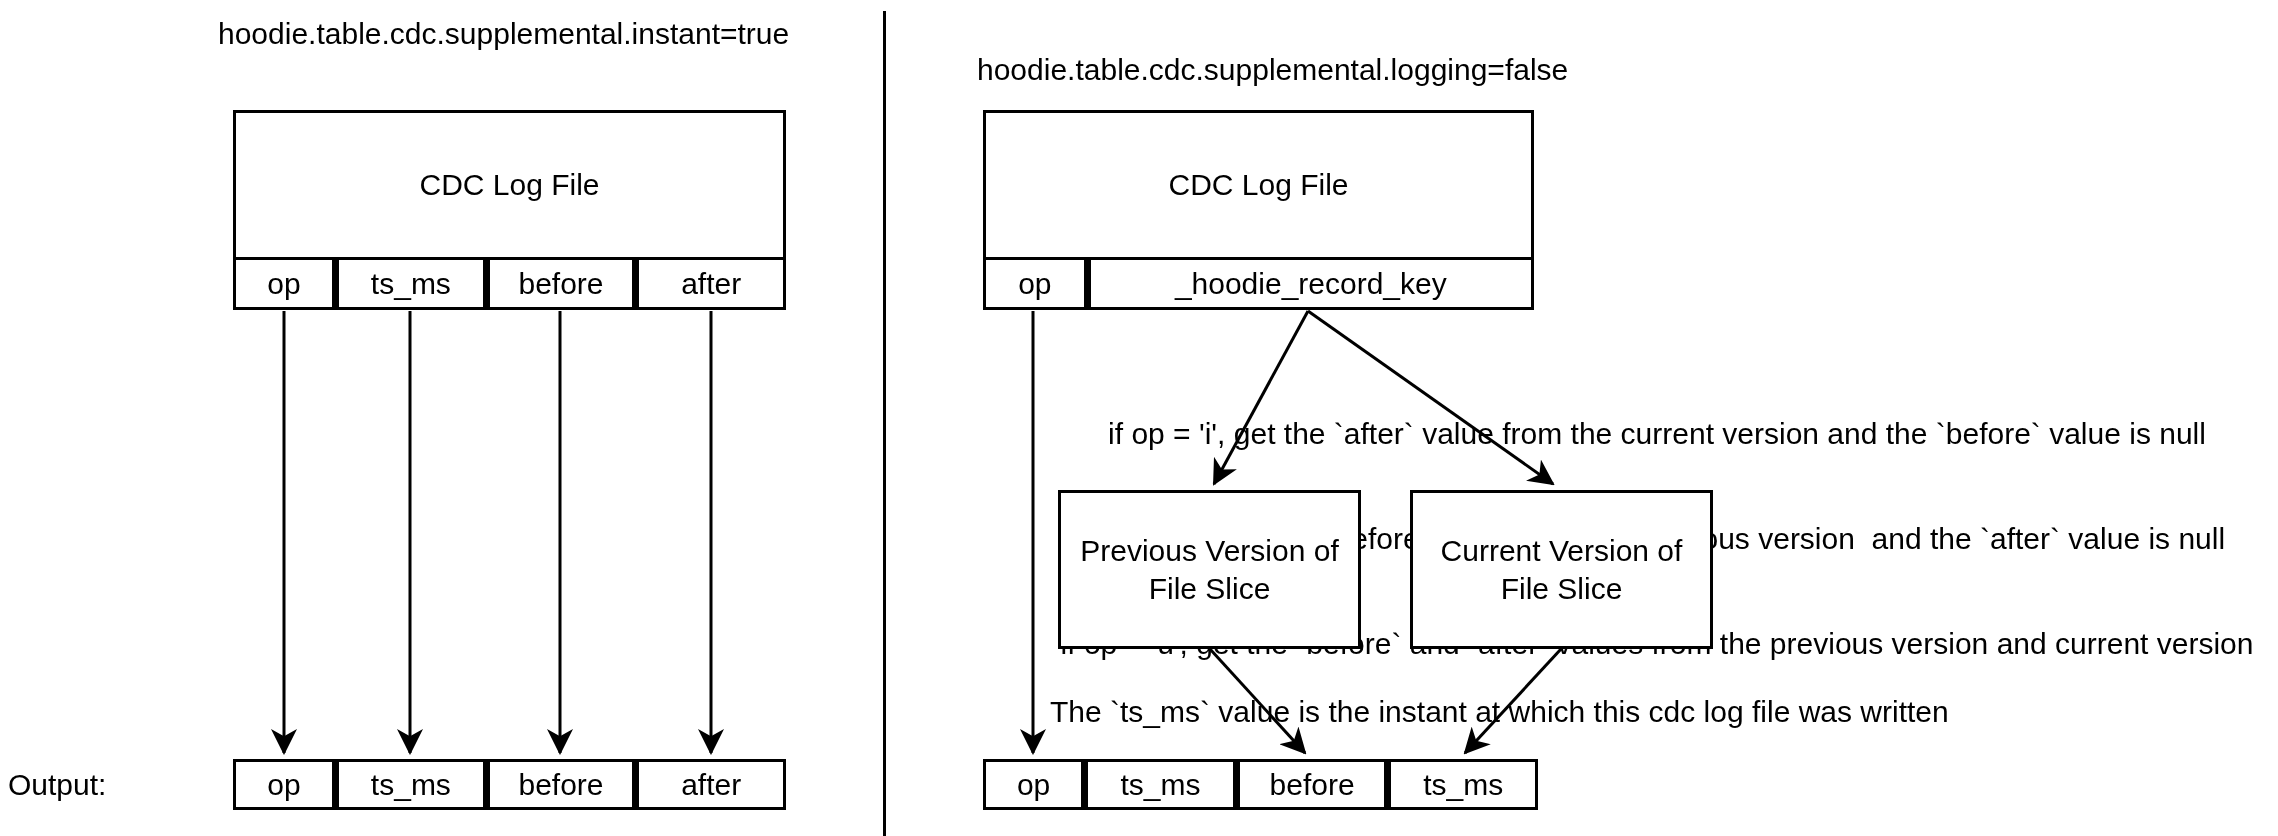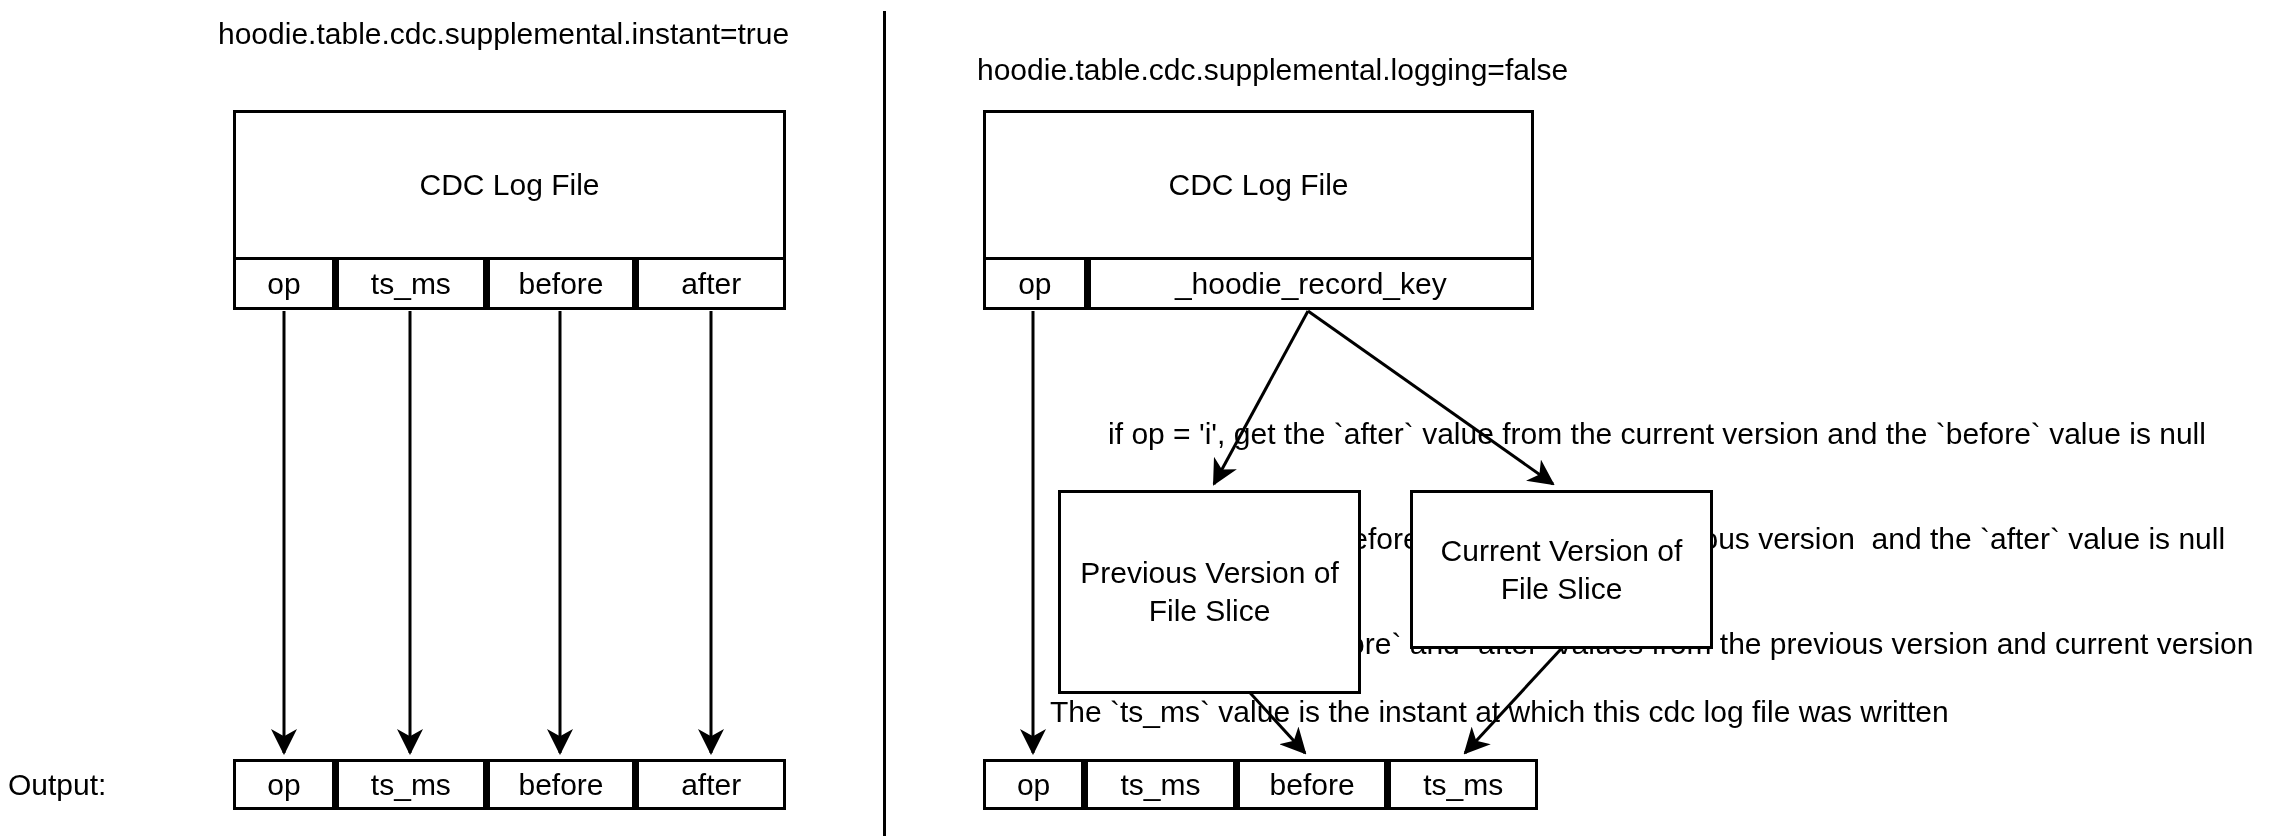--- a/index.html
+++ b/index.html
@@ -133,21 +133,21 @@
     <div class="cell" style="flex:451;">_hoodie_record_key</div>
   </div>
 </div>
 
 <div class="rules" style="left:1027px; top:346px; width:1260px;">
   <div>if op = 'i', get the `after` value from the current version and the `before` value is null</div>
   <div>if op = 'd', get the `before` value from the previous version  and the `after` value is null</div>
   <div>if op = 'u', get the `before` and `after` values from the previous version and current version</div>
 </div>
 
-<div class="outline-box slice-box" style="left:1058px; top:490px; width:303px; height:204px;">Previous Version of
+<div class="outline-box slice-box" style="left:1058px; top:490px; width:303px; height:159px;">Previous Version of
 File Slice</div>
 
 <div class="outline-box slice-box" style="left:1410px; top:490px; width:303px; height:159px;">Current Version of
 File Slice</div>
 
 <div class="note" style="left:1050px; top:694px; width:1001px;">The `ts_ms` value is the instant at which this cdc log file was written</div>
 
 <div class="out-row" style="left:983px; top:759px; width:555px; height:51px;">
   <div class="cell" style="flex:100;">op</div>
   <div class="cell" style="flex:152;">ts_ms</div>

